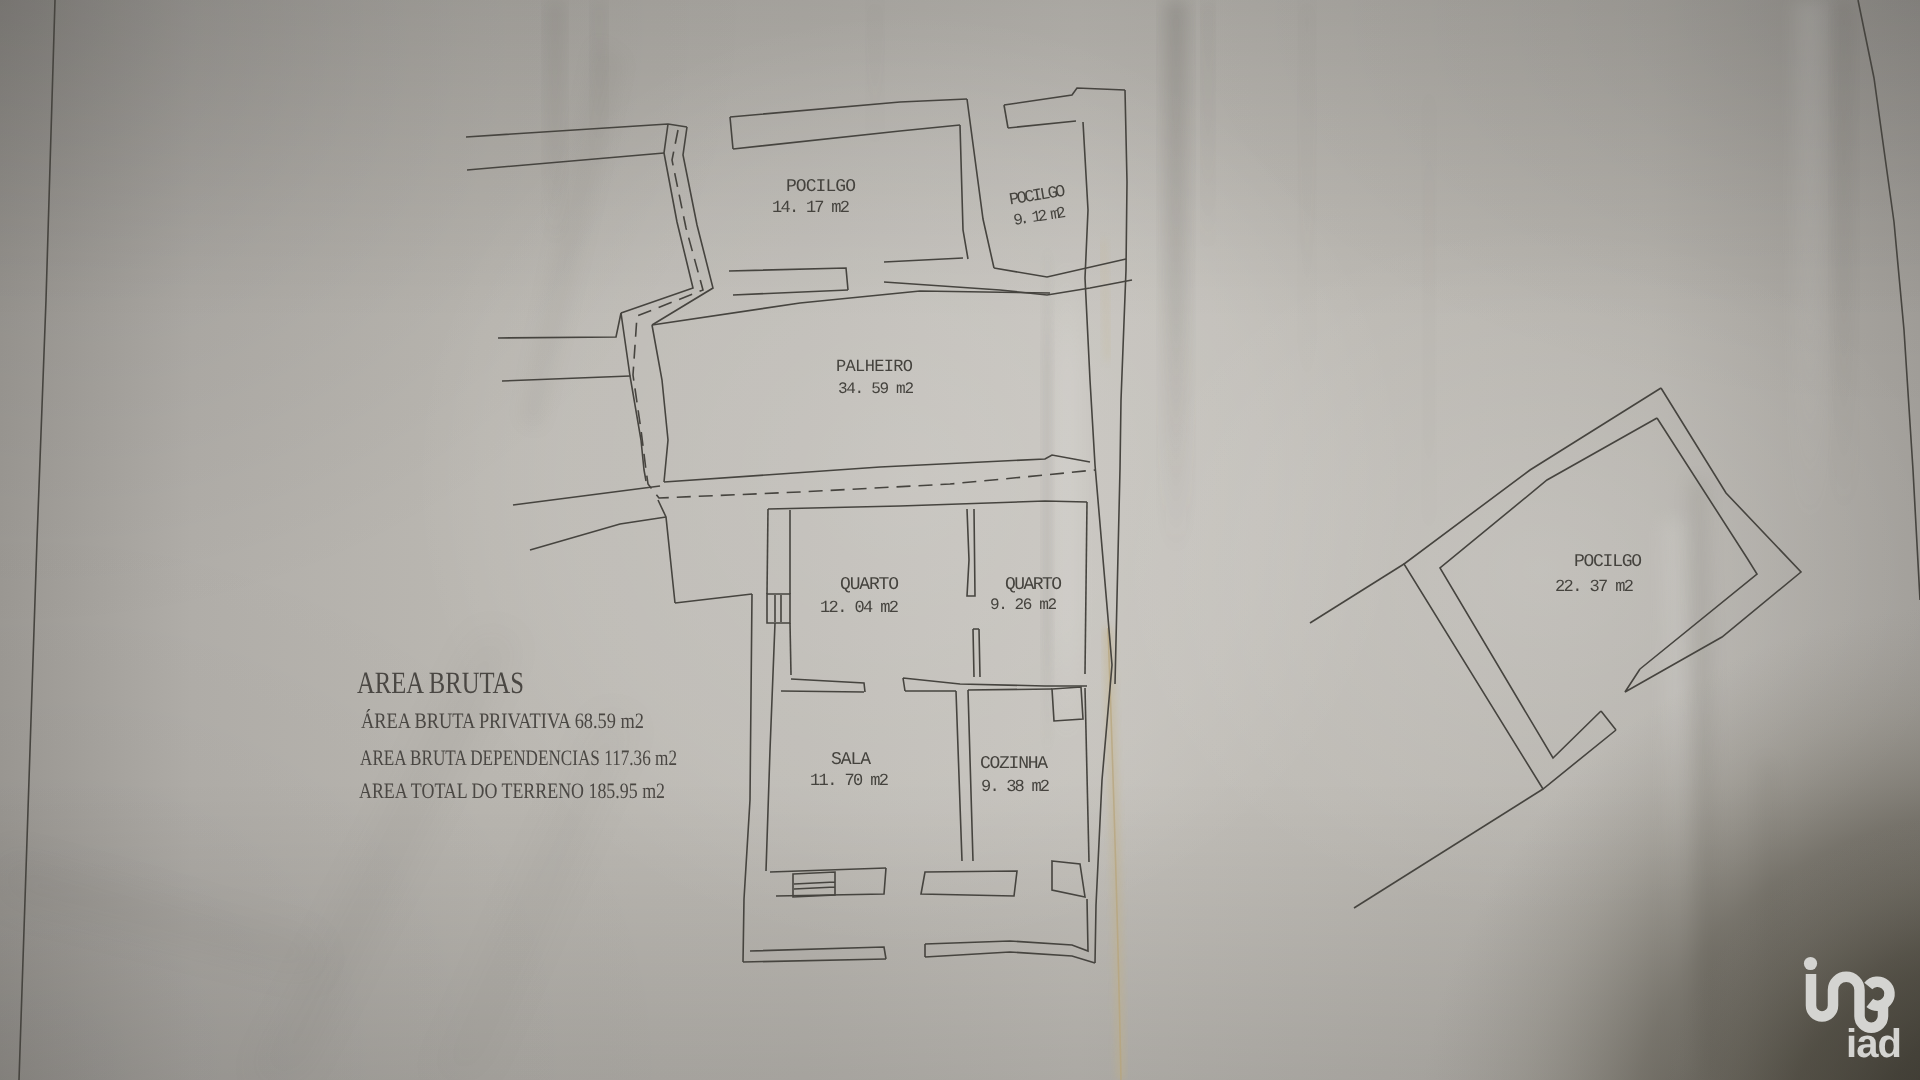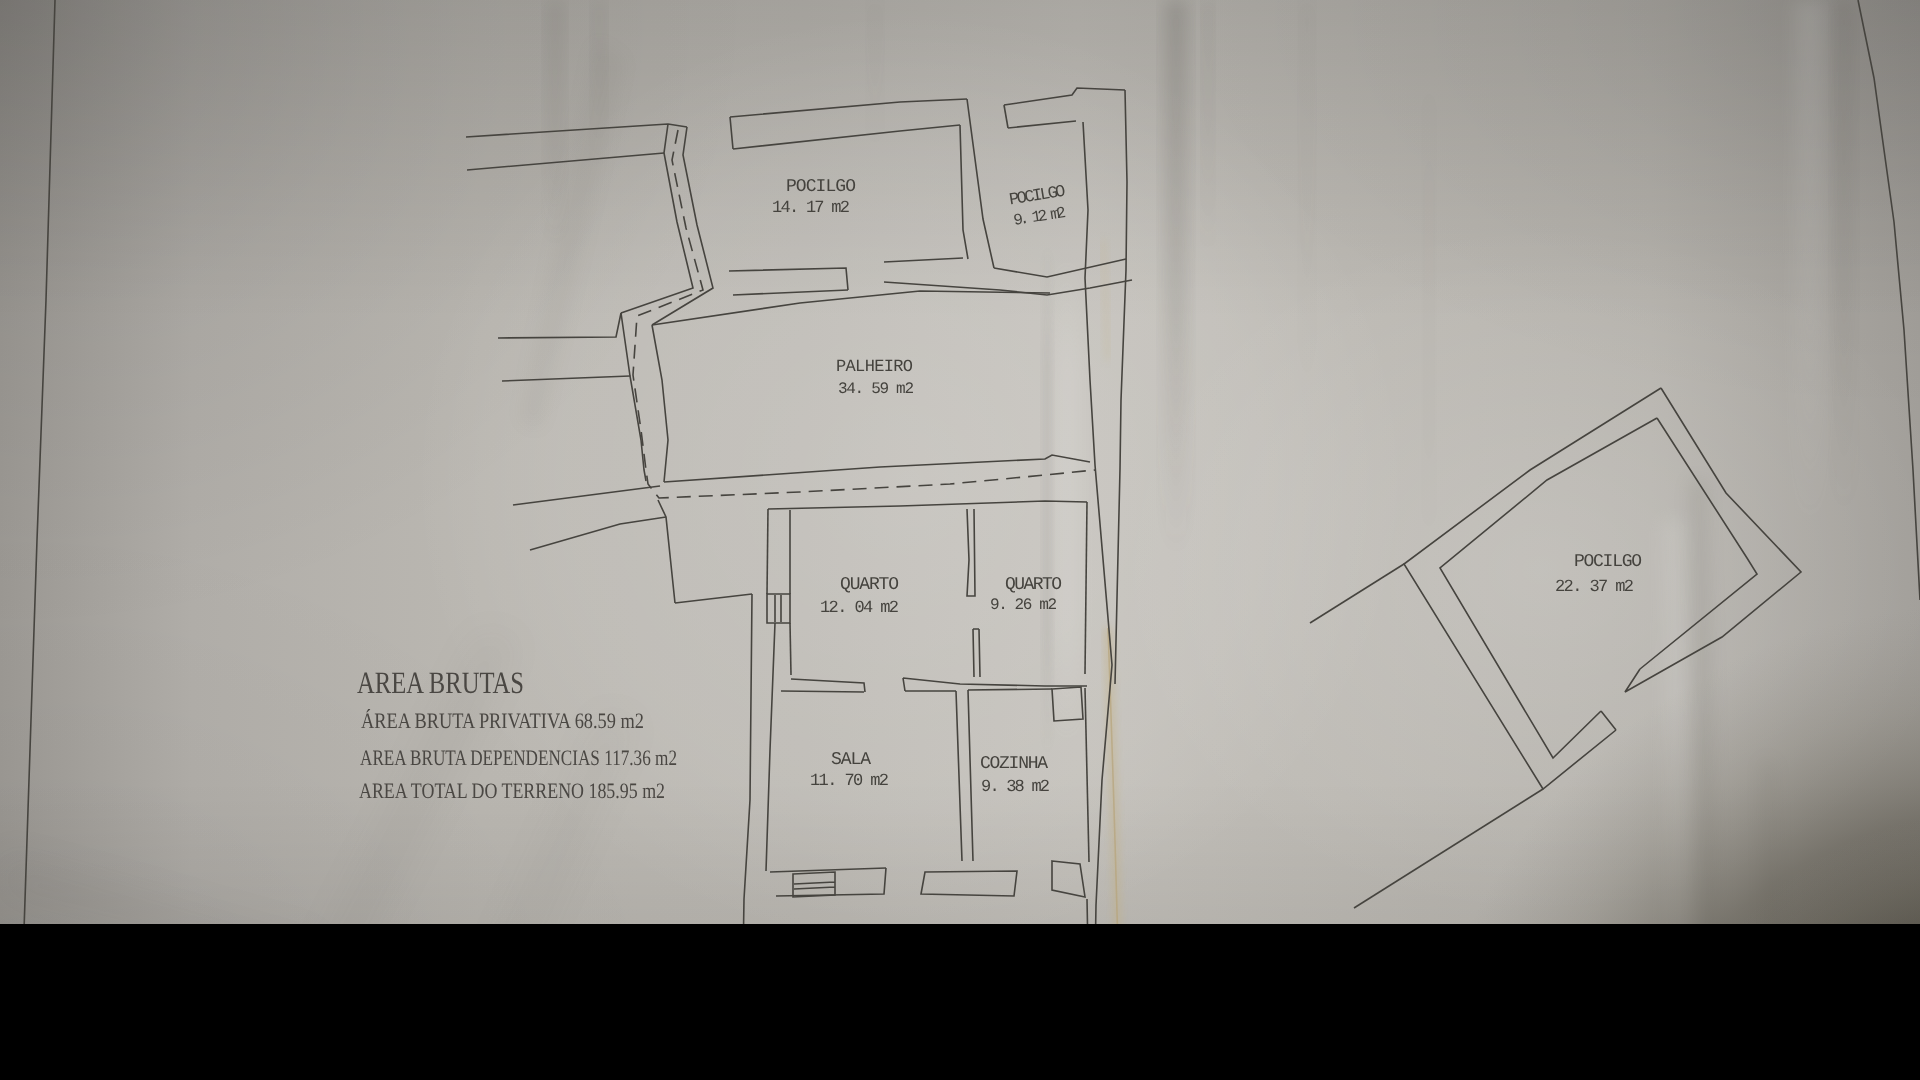--- a/index.html
+++ b/index.html
@@ -1,16 +1,16 @@
 <!DOCTYPE html>
 <html><head>
 <meta charset="utf-8">
 <style>
   html,body{margin:0;padding:0;background:#000;}
-  #page{position:relative;width:1920px;height:924px;overflow:hidden;font-family:"Liberation Sans",sans-serif;text-decoration:underline;}
+  #page{position:relative;width:1920px;height:1080px;overflow:hidden;font-family:"Liberation Sans",sans-serif;text-decoration:underline;}
   svg{position:absolute;top:0;left:0;}
 </style>
 </head>
 <body>
 <div id="page">
 <svg width="1920" height="1080" viewBox="0 0 1920 1080" text-rendering="geometricPrecision">
 <defs>
   <linearGradient id="baseH" x1="0" y1="0" x2="1" y2="0">
     <stop offset="0" stop-color="#9c9994"></stop>
     <stop offset="0.10" stop-color="#b1aea9"></stop>

